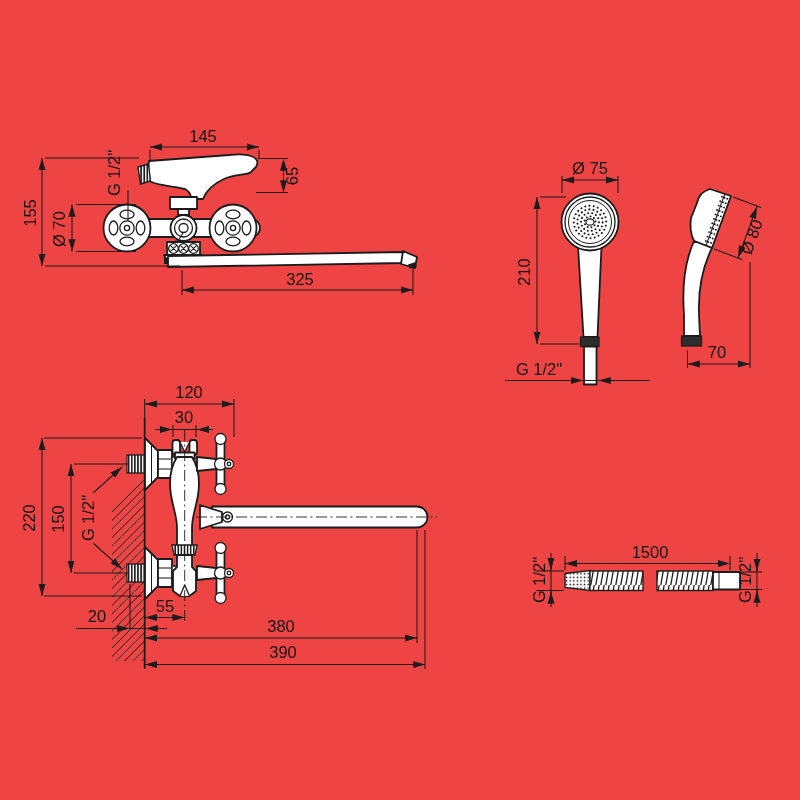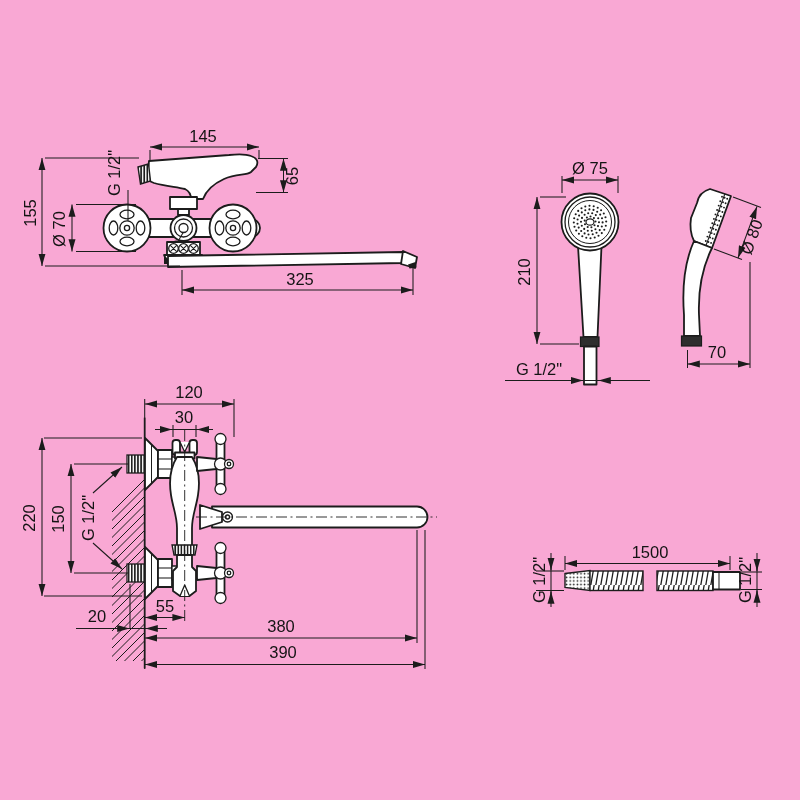--- a/index.html
+++ b/index.html
@@ -1,16 +1,16 @@
 <!DOCTYPE html>
 <html><head>
 <meta charset="utf-8">
 <style>
   html,body{margin:0;padding:0;background:#ffffff;}
-  .sheet{width:800px;height:800px;background:#f9a8d4;position:relative;overflow:hidden;}
+  .sheet{width:800px;height:800px;background:#ef4444;position:relative;overflow:hidden;}
   svg text{font-family:"Liberation Sans", sans-serif;font-size:16.5px;fill:#141414;}
   .part{stroke:#1c1c1c;stroke-width:1.8;fill:#ffffff;stroke-linejoin:round;stroke-linecap:round;}
   .part2{stroke:#1c1c1c;stroke-width:1.3;fill:#ffffff;stroke-linejoin:round;}
   .ln{stroke:#1c1c1c;stroke-width:1.8;fill:none;stroke-linecap:round;}
   .thin{stroke:#1c1c1c;stroke-width:1.05;fill:none;}
   .dim{stroke:#1c1c1c;stroke-width:1.05;fill:none;}
   .cl{stroke:#1c1c1c;stroke-width:0.9;fill:none;stroke-dasharray:11 3.5 2 3.5;}
   .dark{fill:#1c1c1c;stroke:none;}
   .hatchln{stroke:#1c1c1c;stroke-width:1;}
   .dotfill{fill:#1c1c1c;}

